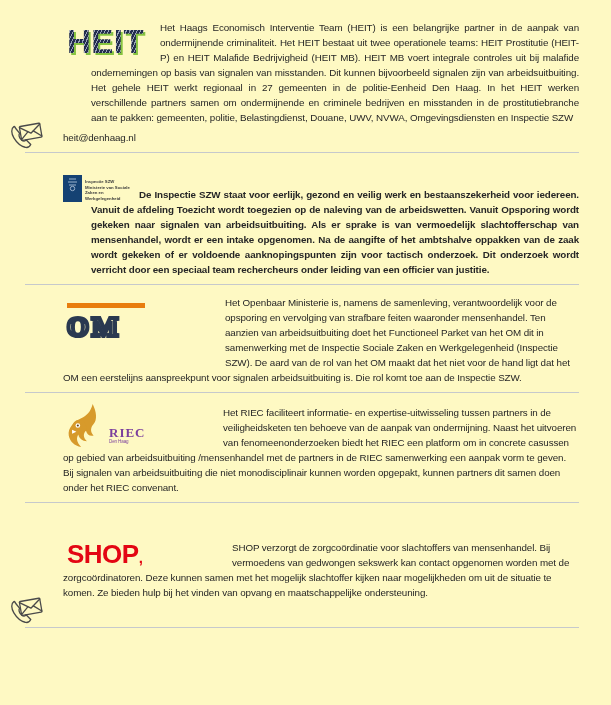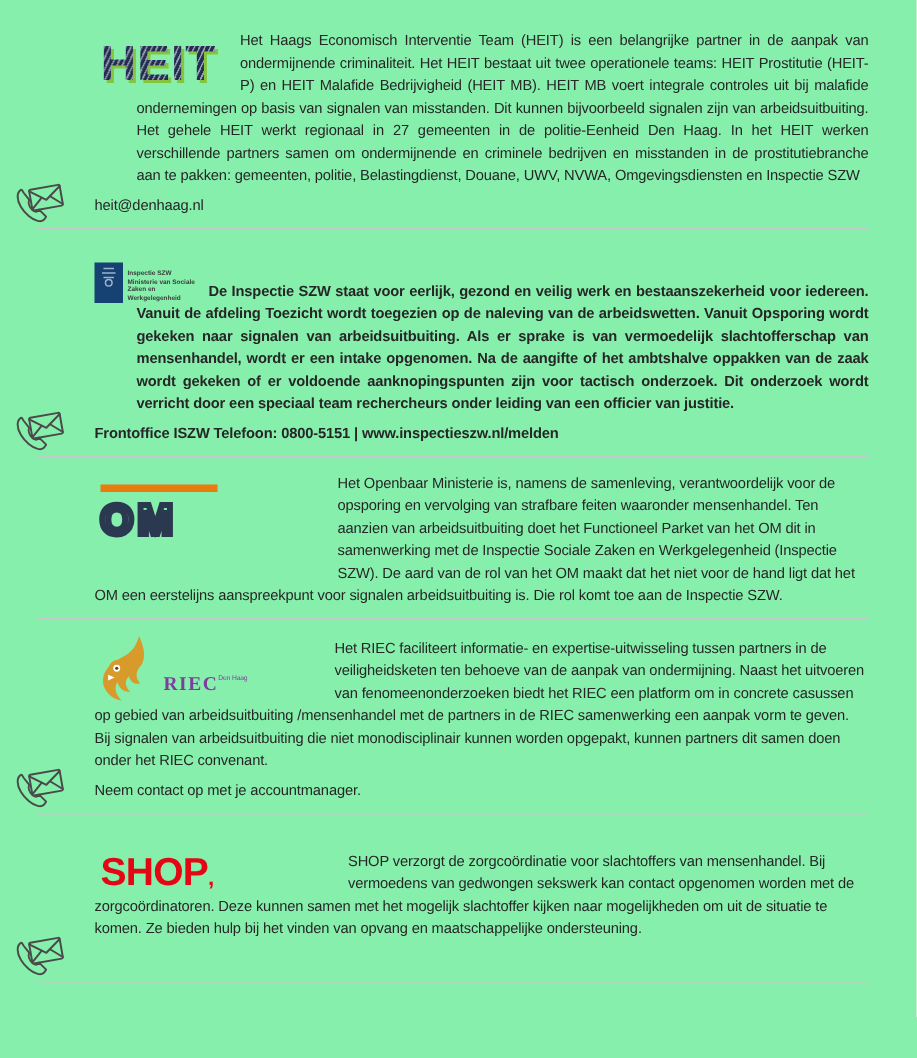--- a/index.html
+++ b/index.html
@@ -3,55 +3,55 @@
 <meta charset="utf-8">
 <style>
   :root{
     --text:#262626; --divider:#c6c9cc; --icon_stroke:#4a4a4a;
     --heit_navy:#232d4e; --heit_green:#86c440; --heit_hatch_light:#9aa3b8;
     --rijks_blue:#154273; --om_orange:#e87d0d; --om_navy:#2a3950;
     --riec_gold:#d79a2b; --riec_purple:#7b3f9d; --shop_red:#e30613;
   }
   html,body{margin:0;padding:0;background:#f2f2f2;}
   .page{
-    width:611px;height:705px;background:#86efac;margin:0 auto;position:relative;
+    width:611px;height:705px;background:#fef9c3;margin:0 auto;position:relative;
     box-sizing:border-box;padding:20px 32px 0 25px;overflow:hidden;
     font-family:"Liberation Sans",sans-serif;font-size:9.8px;line-height:15px;
     color:var(--text);letter-spacing:-0.1px;
   }
   .para{padding-left:38px;}
   .para p{margin:0;}
   .para p.justify{text-align:justify;margin-left:28px;}
   .contact-row{position:relative;clear:both;margin-top:4px;padding-left:38px;height:16px;display:flex;align-items:center;}
   .cicon{position:absolute;left:-17px;top:-8px;width:38px;height:30px;}
   hr.divider{border:none;border-top:1.6px solid var(--divider);margin:7px 0 0 0;clear:both;height:0;}
   section{margin:0;}
   .sec-iszw{margin-top:34px;font-weight:bold;} .sec-om{margin-top:10px;}
-  .sec-riec{margin-top:12px;} .sec-shop{margin-top:24px;}
+  .sec-riec{margin-top:12px;} .sec-shop{margin-top:37px;}
 
   
   .logo-heit{float:left;width:87px;height:40px;margin:2px 6px 2px 4px;}
   .logo-heit .heit-letters{
     font-weight:900;font-size:33px;line-height:40px;letter-spacing:0.5px;
     background:repeating-linear-gradient(115deg,var(--heit_navy) 0 2.2px,var(--heit_hatch_light) 2.2px 3.2px);
     -webkit-background-clip:text;background-clip:text;color:transparent;
     filter:drop-shadow(2.5px 2.5px 0 var(--heit_green));
   }
   
   .logo-iszw{float:left;width:74px;height:28px;margin:-12px 2px -2px 0;display:flex;gap:3px;}
   .rijks-square{width:19px;height:27px;background:var(--rijks_blue);flex:0 0 auto;display:flex;align-items:flex-start;justify-content:center;}
   .rijks-lines{font-size:4.3px;line-height:5.6px;color:#3c3c3c;padding-top:4px;letter-spacing:0;}
   
-  .logo-om{float:left;width:152px;height:46px;margin:6px 6px 22px 4px;}
+  .logo-om{float:left;width:152px;height:46px;margin:6px 6px 22px 4px;font-family:Liberation Serif, serif;}
   .om-bar{width:78px;height:5px;background:var(--om_orange);margin:2px 0 3px 0;}
   .om-letters{font-weight:900;font-size:28px;line-height:32px;letter-spacing:3px;
     color:transparent;-webkit-text-stroke:4px var(--om_navy);}
   
   .logo-riec{float:left;width:155px;height:46px;margin:0 5px -4px 0;display:flex;align-items:center;gap:2px;}
-  .riec-text{display:flex;flex-direction:row;margin-top:14px;}
+  .riec-text{display:flex;flex-direction:column;margin-top:14px;}
   .riec-name{font-family:"Liberation Serif",serif;font-weight:700;font-size:13px;line-height:13px;color:var(--riec_purple);letter-spacing:1px;}
   .riec-sub{font-size:4.5px;line-height:6px;color:var(--riec_purple);}
   
   .logo-shop{float:left;width:160px;height:29px;margin:0 5px 0 4px;}
   .shop-word{font-weight:900;font-size:26px;line-height:29px;color:var(--shop_red);letter-spacing:-0.5px;}
   .shop-accent{font-size:15px;color:var(--shop_red);font-weight:900;}
   .contact-text{white-space:nowrap;}
 </style>
 </head>
 <body>
@@ -95,35 +95,20 @@
           </svg>
         </span>
         <span class="rijks-lines">
           <div>Inspectie SZW</div>
           <div>Ministerie van Sociale Zaken en</div>
           <div>Werkgelegenheid</div>
         </span>
       </div>
       <p class="justify">De Inspectie SZW staat voor eerlijk, gezond en veilig werk en bestaanszekerheid voor iedereen. Vanuit de afdeling Toezicht wordt toegezien op de naleving van de arbeidswetten. Vanuit Opsporing wordt gekeken naar signalen van arbeidsuitbuiting. Als er sprake is van vermoedelijk slachtofferschap van mensenhandel, wordt er een intake opgenomen. Na de aangifte of het ambtshalve oppakken van de zaak wordt gekeken of er voldoende aanknopingspunten zijn voor tactisch onderzoek. Dit onderzoek wordt verricht door een speciaal team rechercheurs onder leiding van een officier van justitie.</p>
     </div>
-    <div class="contact-row">
-      <span class="cicon">
-        <svg viewBox="0 0 40 32" width="38" height="30">
-          <g fill="none" stroke="var(--icon_stroke)" stroke-width="1.4" stroke-linejoin="round" stroke-linecap="round">
-            <g transform="rotate(-10 24 12)">
-              <rect x="13" y="4" width="22" height="15" rx="1"></rect>
-              <path d="M13 5 L24 13 L35 5"></path>
-                <path d="M13 18 L21 11 M35 18 L27 11"></path>
-            </g>
-            <path d="M6 6 C3 8 3 13 6 18 C9 23 14 27 18 28 C21 29 23 27 24 25 L19 20 C18 22 16 22 14 20 C12 18 11 15 12 13 L8 8 C7 6.5 7 5.5 6 6 Z"></path>
-          </g>
-        </svg>
-      </span>
-      <span class="contact-text">Frontoffice ISZW Telefoon: 0800-5151 | www.inspectieszw.nl/melden</span>
-    </div>
     <hr class="divider">
   </section>
 
   <section class="sec-om">
     <div class="para">
       <div class="logo-om">
         <div class="om-bar"></div>
         <div class="om-letters">OM</div>
       </div>
       <p>Het Openbaar Ministerie is, namens de samenleving, verantwoordelijk voor de opsporing en vervolging van strafbare feiten waaronder mensenhandel. Ten aanzien van arbeidsuitbuiting doet het Functioneel Parket van het OM dit in samenwerking met de Inspectie Sociale Zaken en Werkgelegenheid (Inspectie SZW). De aard van de rol van het OM maakt dat het niet voor de hand ligt dat het OM een eerstelijns aanspreekpunt voor signalen arbeidsuitbuiting is. Die rol komt toe aan de Inspectie SZW.</p>
@@ -143,35 +128,20 @@
             <path d="M9.5 28 L14 30 L9.5 32 Z" fill="#fff"></path>
           </svg>
         </span>
         <span class="riec-text">
           <span class="riec-name">RIEC</span>
           <span class="riec-sub">Den Haag</span>
         </span>
       </div>
       <p>Het RIEC faciliteert informatie- en expertise-uitwisseling tussen partners in de veiligheidsketen ten behoeve van de aanpak van ondermijning. Naast het uitvoeren van fenomeenonderzoeken biedt het RIEC een platform om in concrete casussen op gebied van arbeidsuitbuiting /mensenhandel met de partners in de RIEC samenwerking een aanpak vorm te geven. Bij signalen van arbeidsuitbuiting die niet monodisciplinair kunnen worden opgepakt,  kunnen partners dit samen doen onder het RIEC convenant.</p>
     </div>
-    <div class="contact-row">
-      <span class="cicon">
-        <svg viewBox="0 0 40 32" width="38" height="30">
-          <g fill="none" stroke="var(--icon_stroke)" stroke-width="1.4" stroke-linejoin="round" stroke-linecap="round">
-            <g transform="rotate(-10 24 12)">
-              <rect x="13" y="4" width="22" height="15" rx="1"></rect>
-              <path d="M13 5 L24 13 L35 5"></path>
-                <path d="M13 18 L21 11 M35 18 L27 11"></path>
-            </g>
-            <path d="M6 6 C3 8 3 13 6 18 C9 23 14 27 18 28 C21 29 23 27 24 25 L19 20 C18 22 16 22 14 20 C12 18 11 15 12 13 L8 8 C7 6.5 7 5.5 6 6 Z"></path>
-          </g>
-        </svg>
-      </span>
-      <span class="contact-text">Neem contact op met je accountmanager.</span>
-    </div>
     <hr class="divider">
   </section>
 
   <section class="sec-shop">
     <div class="para">
       <div class="logo-shop">
         <span class="shop-word">SHOP</span><span class="shop-accent">,</span>
       </div>
       <p>SHOP verzorgt de zorgcoördinatie voor slachtoffers van mensenhandel. Bij vermoedens van gedwongen sekswerk kan contact opgenomen worden met de zorgcoördinatoren. Deze kunnen samen met het mogelijk  slachtoffer kijken naar mogelijkheden om uit de situatie te komen. Ze bieden hulp bij het vinden van opvang en maatschappelijke ondersteuning.</p>
     </div>

